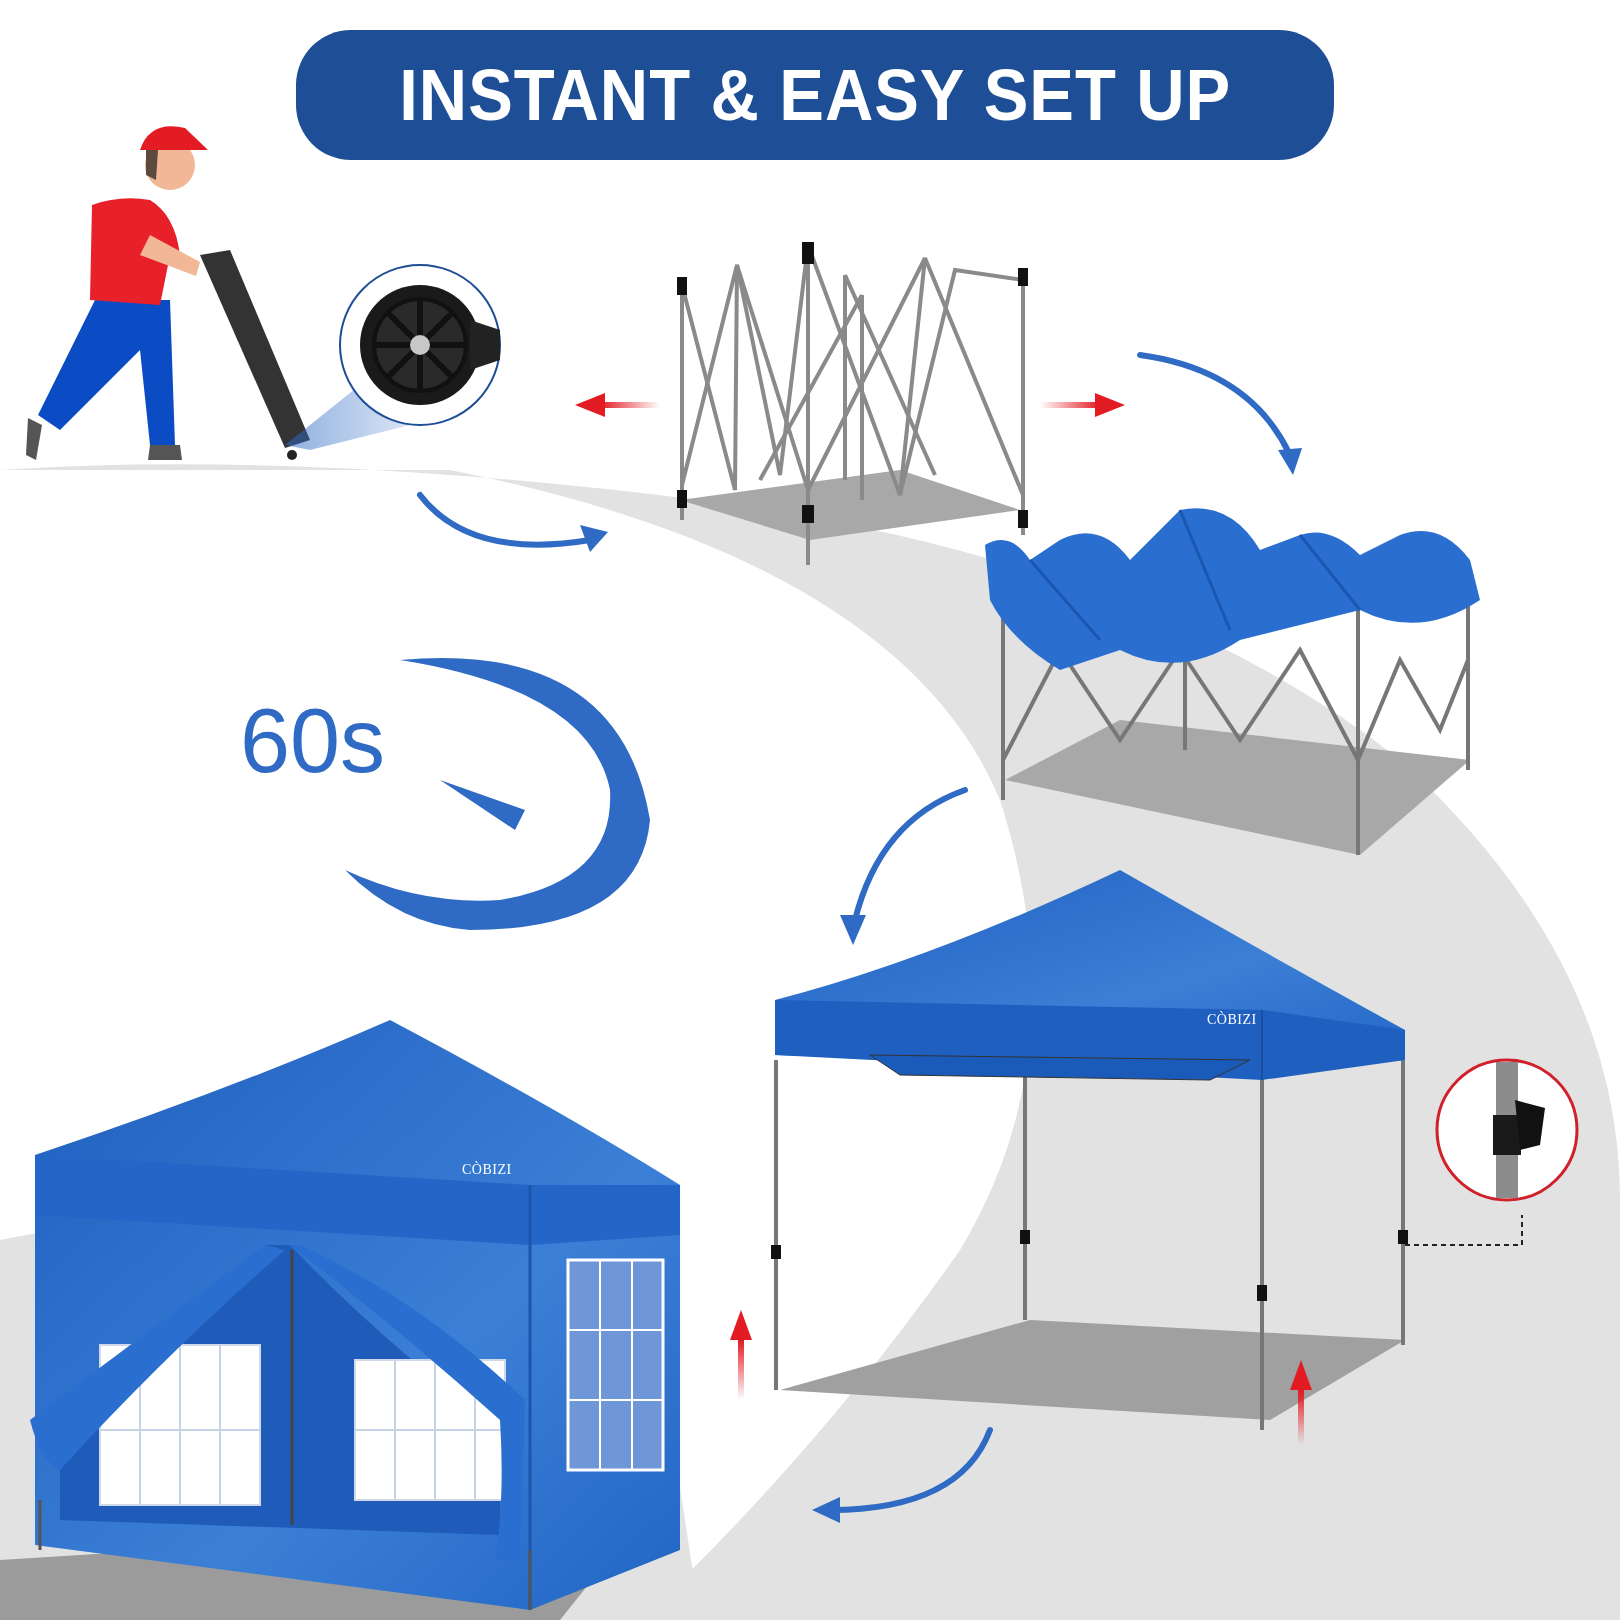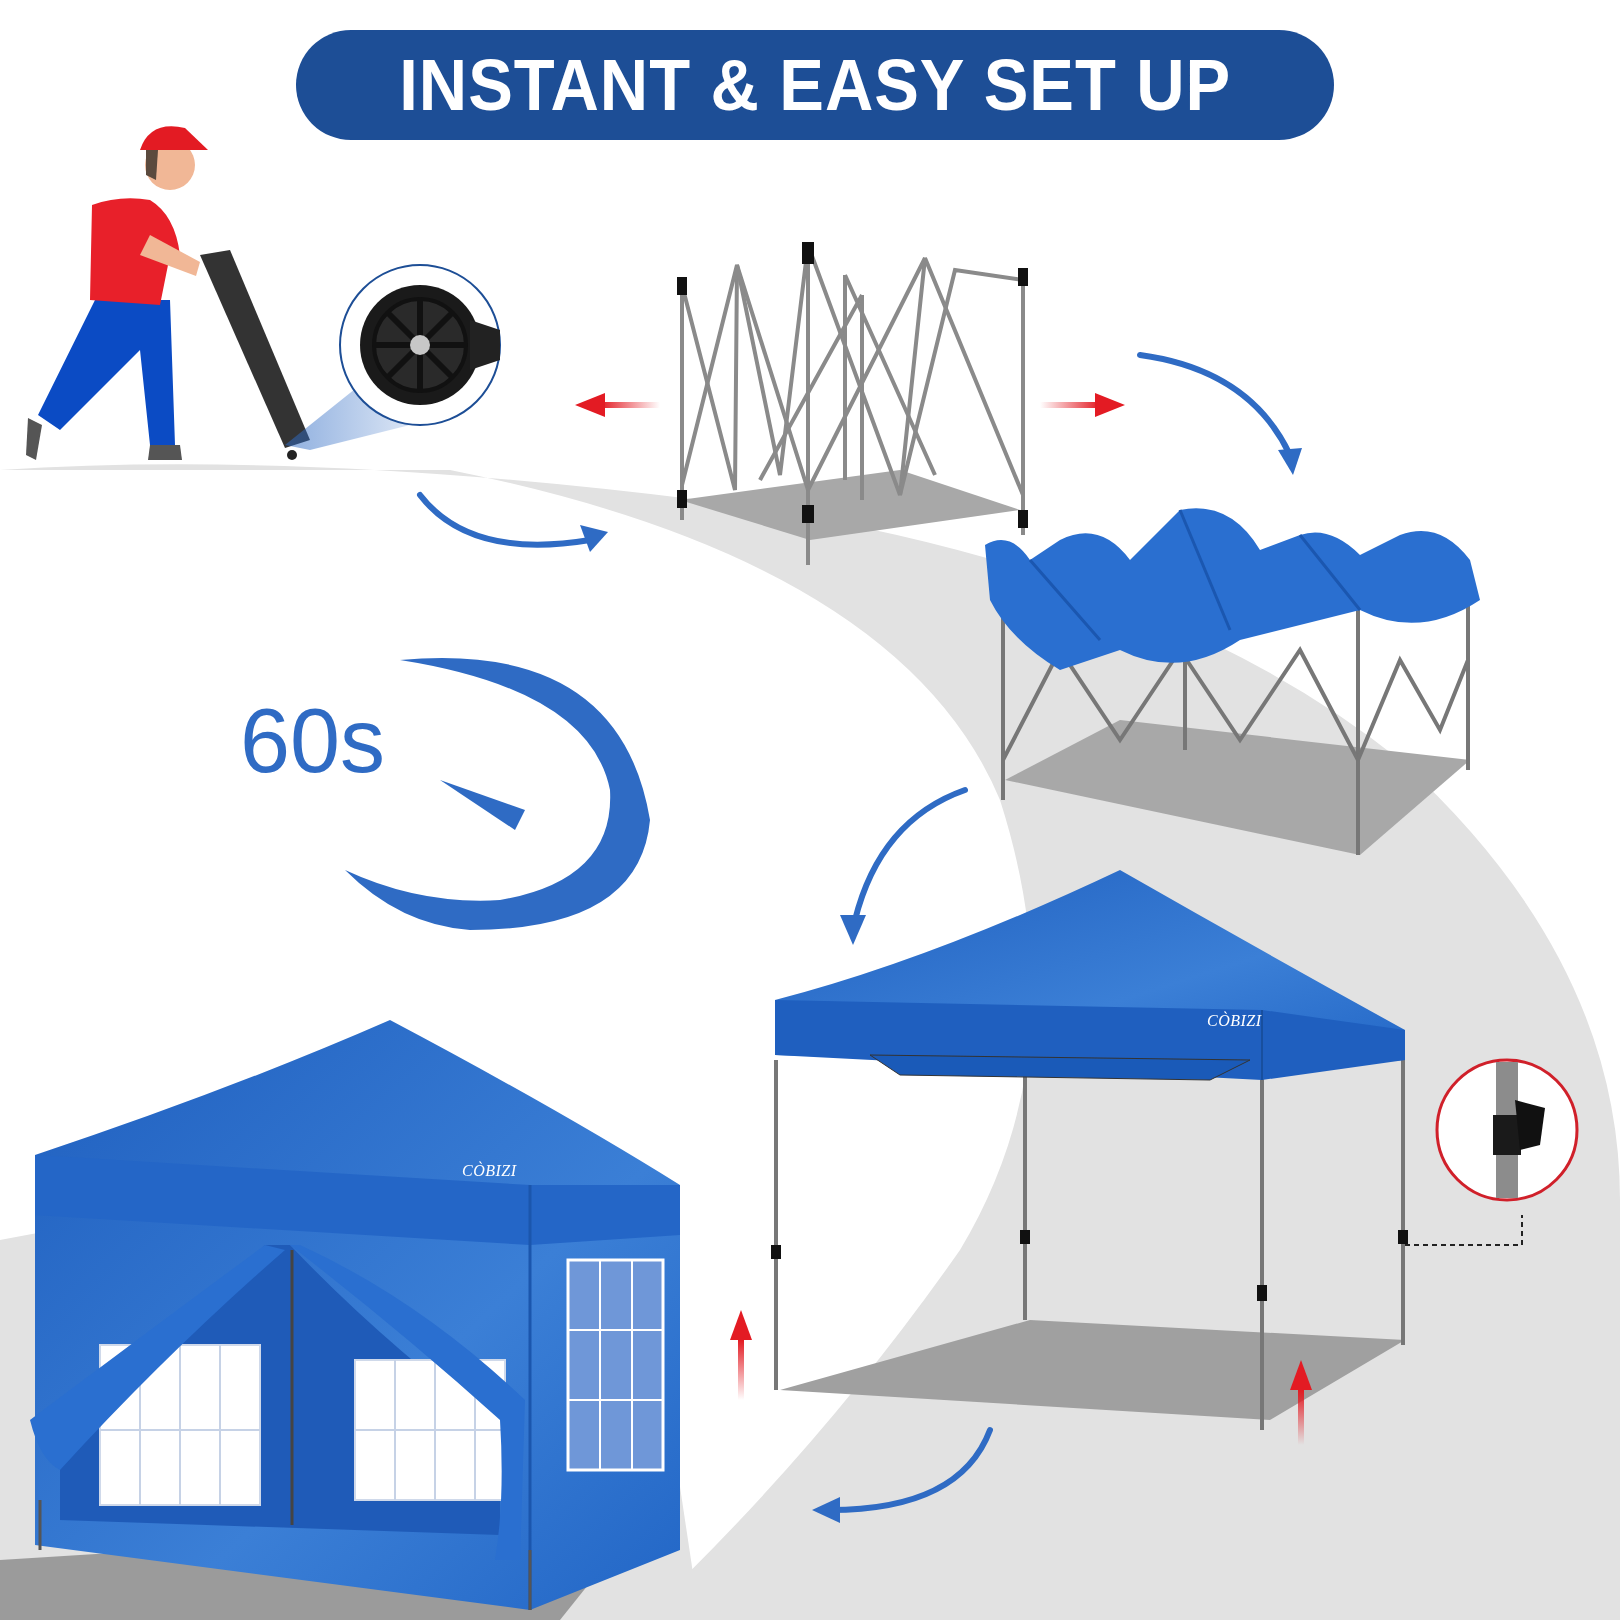--- a/index.html
+++ b/index.html
@@ -1,31 +1,31 @@
 <!DOCTYPE html>
 <html><head>
   <meta charset="utf-8">
   <style>
     html, body { margin: 0; padding: 0; }
     body { width: 1620px; height: 1620px; background: #ffffff; position: relative; overflow: hidden; font-family: "Liberation Sans", sans-serif; }
     .stage { position: absolute; left: 0; top: 0; width: 1620px; height: 1620px; }
     .banner {
-      position: absolute; left: 296px; top: 30px; width: 1038px; height: 110px;
+      position: absolute; left: 296px; top: 30px; width: 1038px; height: 130px;
       background: #1d4e96; border-radius: 55px;
       display: flex; align-items: center; justify-content: center; text-align: center;
     }
     .banner-text {
       color: #ffffff; font-family: "Liberation Sans", sans-serif; font-weight: 700;
       font-size: 72px; letter-spacing: 1px; transform: scaleX(0.93);
     }
     .timer-label {
       position: absolute; left: 240px; top: 690px;
       font-family: "Liberation Sans", sans-serif; font-weight: 400; font-size: 90px; color: #2f6bc4;
     }
-    .brand { position: absolute; font-family: "Liberation Serif", serif; color: #ffffff; font-size: 16px; letter-spacing: 0.5px; font-style: italic; }
+    .brand { position: absolute; font-family: "Liberation Serif", serif; color: #ffffff; font-size: 14px; letter-spacing: 0.5px; }
     svg { position: absolute; left: 0; top: 0; }
   </style>
 </head>
 <body>
 
 <div class="stage">
 
   <svg width="1620" height="1620" viewBox="0 0 1620 1620">
     <defs>
       <linearGradient id="redFade" x1="0" x2="1">

